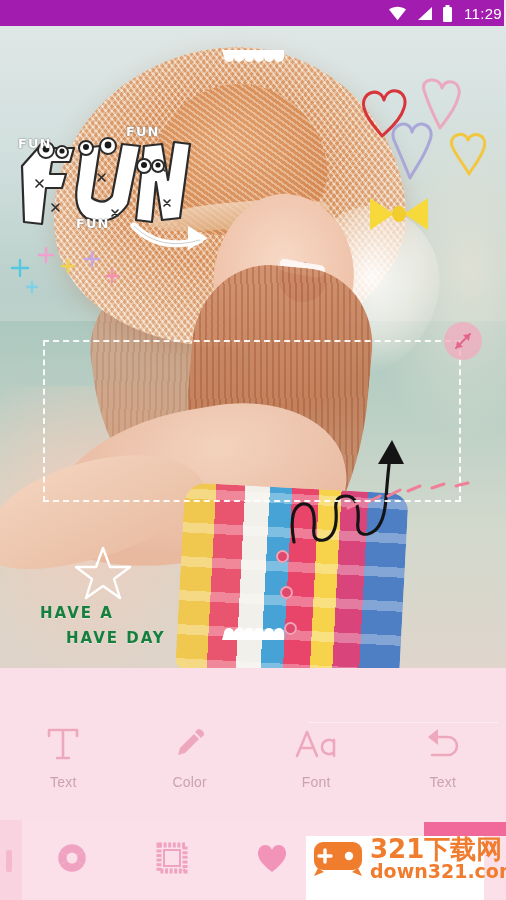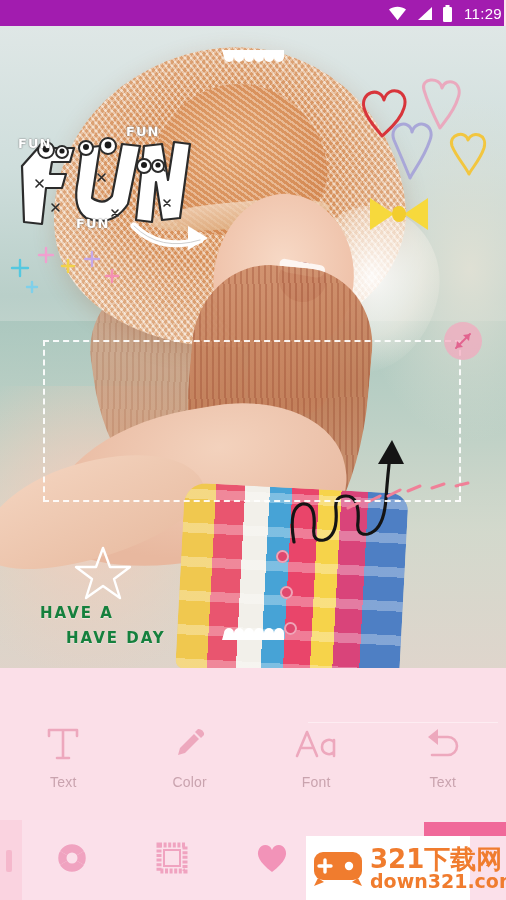--- a/index.html
+++ b/index.html
@@ -113,21 +113,21 @@
 
   
   .bottomnav{position:absolute;left:0;top:820px;width:506px;height:80px;background:#fad3e0;}
   .bn-main{position:absolute;left:22px;top:0;width:484px;height:80px;background:#fbe0ea;}
   .bn-strip{position:absolute;right:0;top:2px;width:82px;height:14px;background:#f0699a;}
   .bn-items{position:absolute;left:22px;top:0;width:400px;height:80px;display:flex;align-items:center;}
   .bn-item{width:100px;display:flex;align-items:center;justify-content:center;cursor:pointer;}
   .bn-edge{position:absolute;left:6px;top:30px;width:6px;height:22px;background:rgba(240,150,180,.45);border-radius:2px;}
 
   
-  .watermark{position:absolute;left:306px;top:836px;width:164px;height:64px;background:#ffffff;display:flex;align-items:center;padding-left:6px;box-sizing:border-box;}
+  .watermark{position:absolute;left:306px;top:836px;width:178px;height:64px;background:#ffffff;display:flex;padding-left:6px;box-sizing:border-box;}
   .wm-txt{margin-left:6px;line-height:1;}
   .wm-l1{font-size:26px;font-weight:700;color:#f07c2e;letter-spacing:0;font-family:"DejaVu Sans",sans-serif;}
   .wm-l2{font-size:19px;font-weight:700;color:#f07c2e;font-family:"DejaVu Sans",sans-serif;margin-top:2px;}
 </style>
 </head>
 <body>
 
 <div id="app">
 
   <div class="statusbar">

